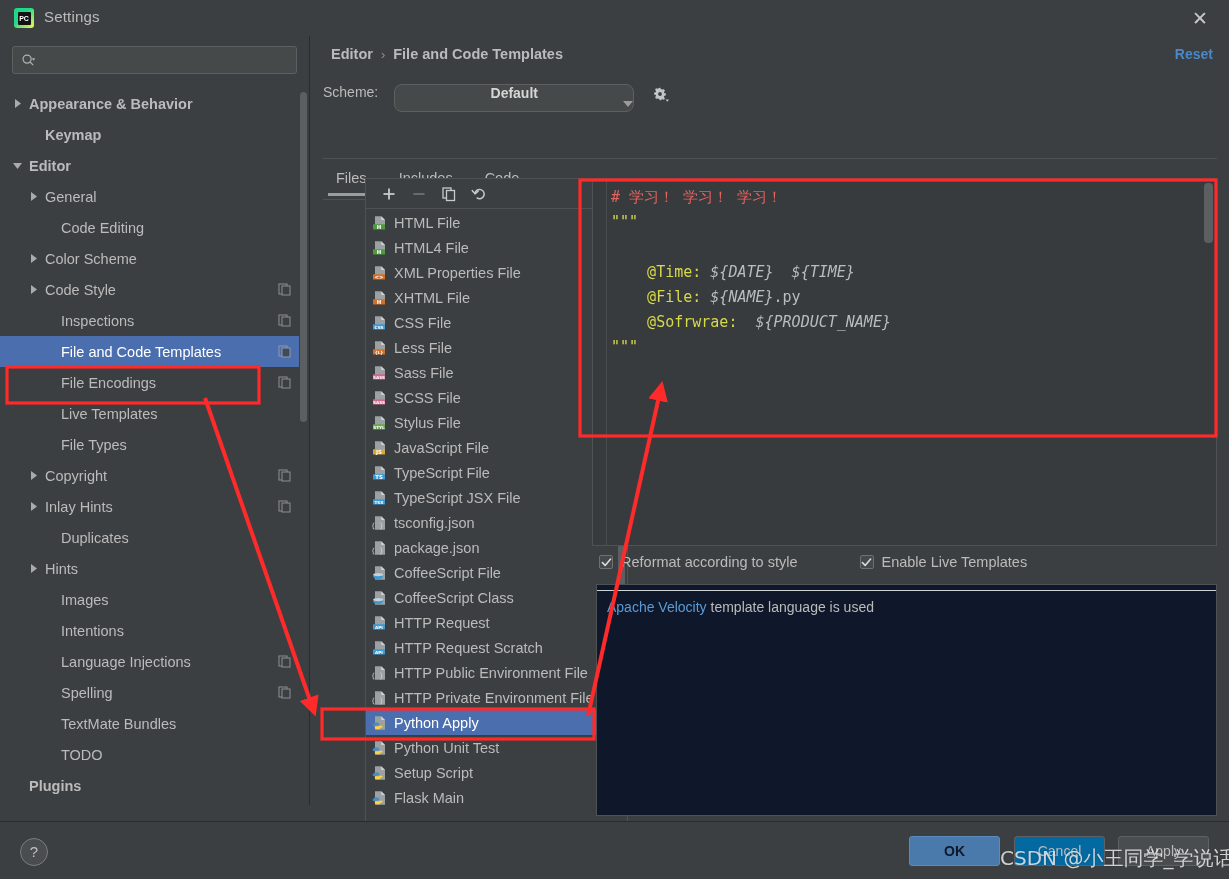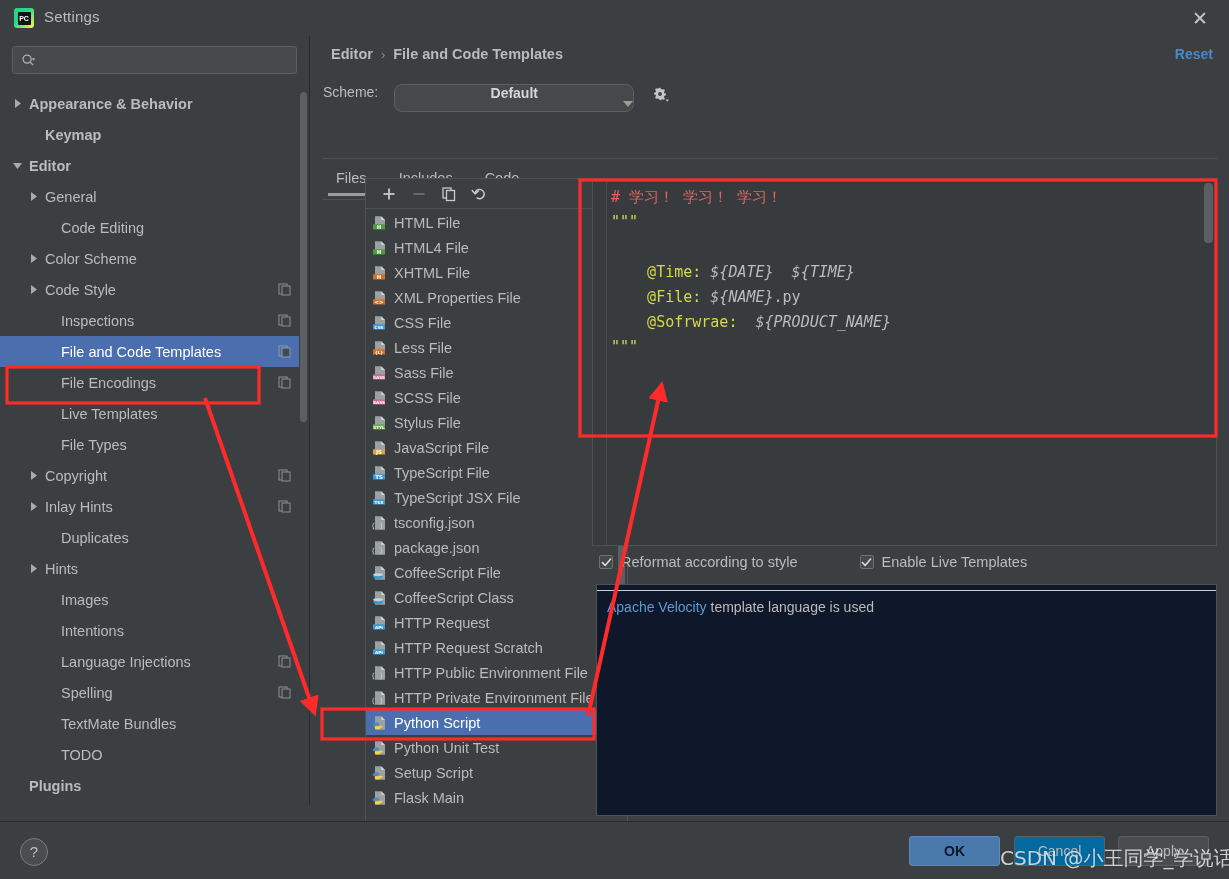--- a/index.html
+++ b/index.html
@@ -478,32 +478,32 @@
               <rect x="1" y="9.2" width="12" height="5.4" rx="0.6" fill="#4f9a41"></rect>
               <text x="7" y="13.5" font-size="5.4" fill="#ffffff" text-anchor="middle" font-family="DejaVu Sans, sans-serif" font-weight="bold">H</text>
             </svg>
             <span>HTML4 File</span>
           </div>
           <div class="file-row">
             <svg class="ficon" viewBox="0 0 16 16">
               <path d="M3 1.2h6.2L13 5v5H3z" fill="#9ba0a3"></path>
               <polygon points="9.2,1.2 13,5 9.2,5" fill="#cdd1d3"></polygon>
               <rect x="1" y="9.2" width="12" height="5.4" rx="0.6" fill="#d2702a"></rect>
+              <text x="7" y="13.5" font-size="5.4" fill="#ffffff" text-anchor="middle" font-family="DejaVu Sans, sans-serif" font-weight="bold">&lt;&gt;</text>
+            </svg>
+            <span>XML Properties File</span>
+          </div>
+          <div class="file-row">
+            <svg class="ficon" viewBox="0 0 16 16">
+              <path d="M3 1.2h6.2L13 5v5H3z" fill="#9ba0a3"></path>
+              <polygon points="9.2,1.2 13,5 9.2,5" fill="#cdd1d3"></polygon>
+              <rect x="1" y="9.2" width="12" height="5.4" rx="0.6" fill="#d2702a"></rect>
               <text x="7" y="13.5" font-size="5.4" fill="#ffffff" text-anchor="middle" font-family="DejaVu Sans, sans-serif" font-weight="bold">H</text>
             </svg>
             <span>XHTML File</span>
-          </div>
-          <div class="file-row">
-            <svg class="ficon" viewBox="0 0 16 16">
-              <path d="M3 1.2h6.2L13 5v5H3z" fill="#9ba0a3"></path>
-              <polygon points="9.2,1.2 13,5 9.2,5" fill="#cdd1d3"></polygon>
-              <rect x="1" y="9.2" width="12" height="5.4" rx="0.6" fill="#d2702a"></rect>
-              <text x="7" y="13.5" font-size="5.4" fill="#ffffff" text-anchor="middle" font-family="DejaVu Sans, sans-serif" font-weight="bold">&lt;&gt;</text>
-            </svg>
-            <span>XML Properties File</span>
           </div>
           <div class="file-row">
             <svg class="ficon" viewBox="0 0 16 16">
               <path d="M3 1.2h6.2L13 5v5H3z" fill="#9ba0a3"></path>
               <polygon points="9.2,1.2 13,5 9.2,5" fill="#cdd1d3"></polygon>
               <rect x="1" y="9.2" width="12" height="5.4" rx="0.6" fill="#3d9bd4"></rect>
               <text x="7" y="13.5" font-size="4.2" fill="#ffffff" text-anchor="middle" font-family="DejaVu Sans, sans-serif" font-weight="bold">CSS</text>
             </svg>
             <span>CSS File</span>
           </div>
@@ -638,21 +638,21 @@
             </svg>
             <span>HTTP Private Environment File</span>
           </div>
           <div class="file-row selected">
             <svg class="ficon" viewBox="0 0 16 16">
               <path d="M3 1.2h6.2L13 5v9.8H3z" fill="#9ba0a3"></path>
               <polygon points="9.2,1.2 13,5 9.2,5" fill="#cdd1d3"></polygon>
               <path d="M1.5 9.2c0-1 .8-1.7 1.8-1.7h2.2c1 0 1.8.8 1.8 1.8v1.3H4.6v.5h-3c-.7-.3-1.1-1-1.1-1.9z" fill="#4b8bbe"></path>
               <path d="M8.6 12.5c0 1-.8 1.8-1.8 1.8H4.6c-1 0-1.8-.8-1.8-1.8v-1.3h4.5v-.5h3c.2.4.3 1.1.3 1.8z" fill="#ffd43b"></path>
             </svg>
-            <span>Python Script</span>
+            <span>Python Apply</span>
           </div>
           <div class="file-row">
             <svg class="ficon" viewBox="0 0 16 16">
               <path d="M3 1.2h6.2L13 5v9.8H3z" fill="#9ba0a3"></path>
               <polygon points="9.2,1.2 13,5 9.2,5" fill="#cdd1d3"></polygon>
               <path d="M1.5 9.2c0-1 .8-1.7 1.8-1.7h2.2c1 0 1.8.8 1.8 1.8v1.3H4.6v.5h-3c-.7-.3-1.1-1-1.1-1.9z" fill="#4b8bbe"></path>
               <path d="M8.6 12.5c0 1-.8 1.8-1.8 1.8H4.6c-1 0-1.8-.8-1.8-1.8v-1.3h4.5v-.5h3c.2.4.3 1.1.3 1.8z" fill="#ffd43b"></path>
             </svg>
             <span>Python Unit Test</span>
           </div>

